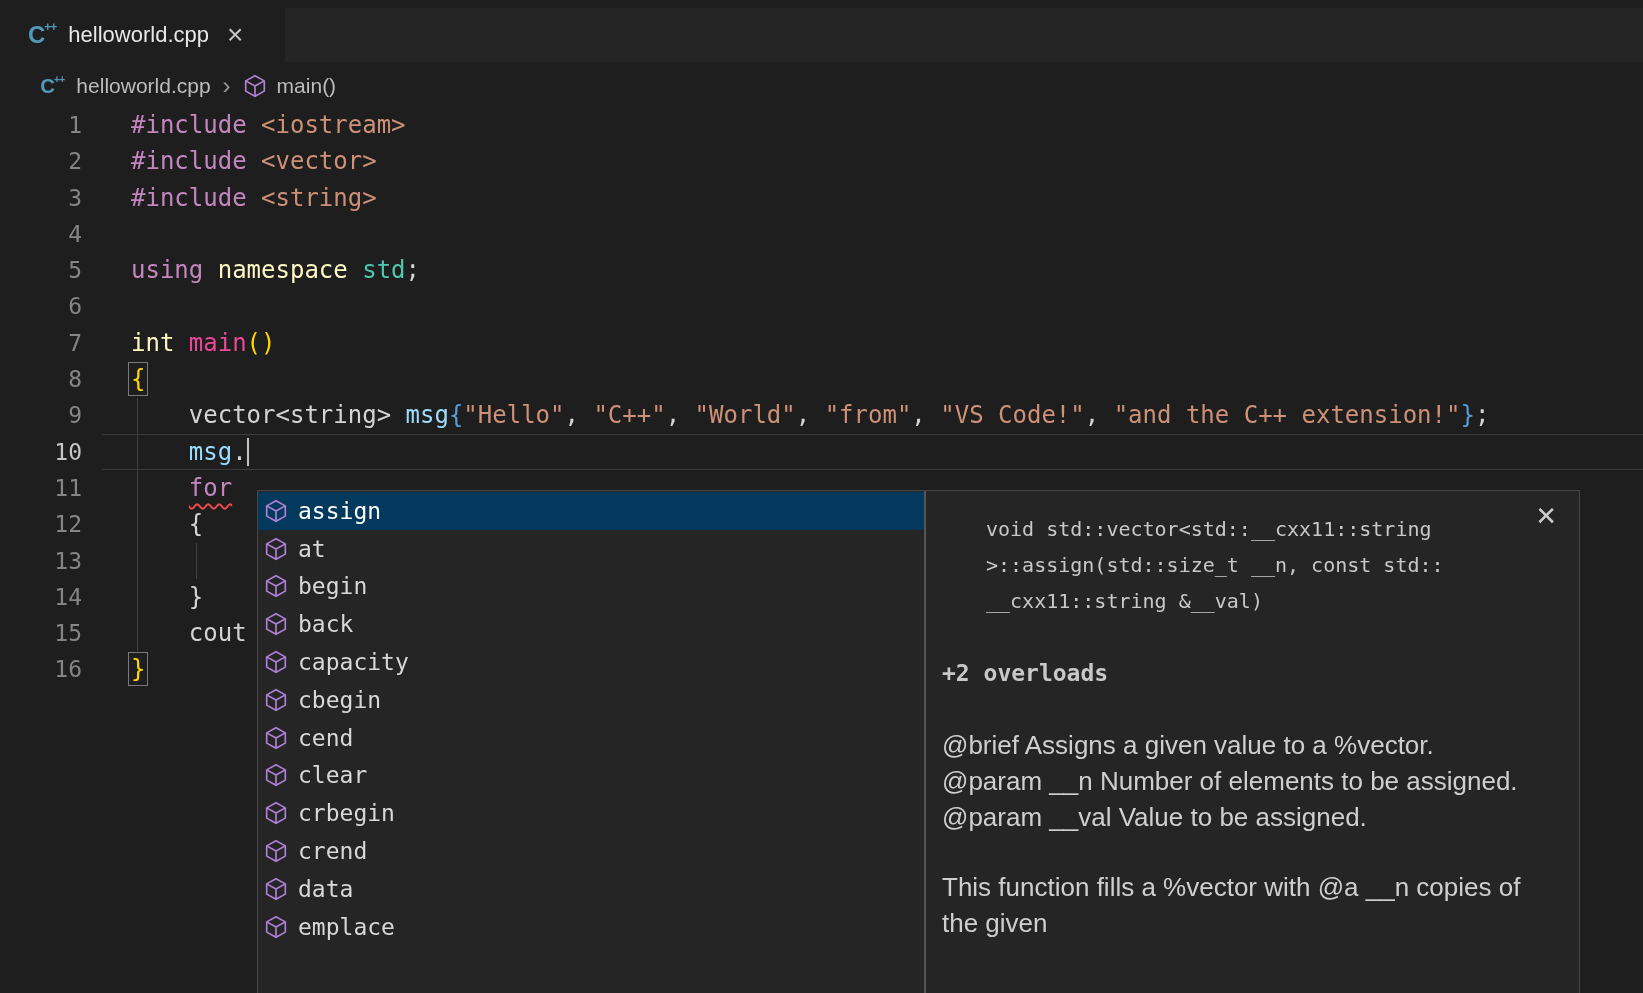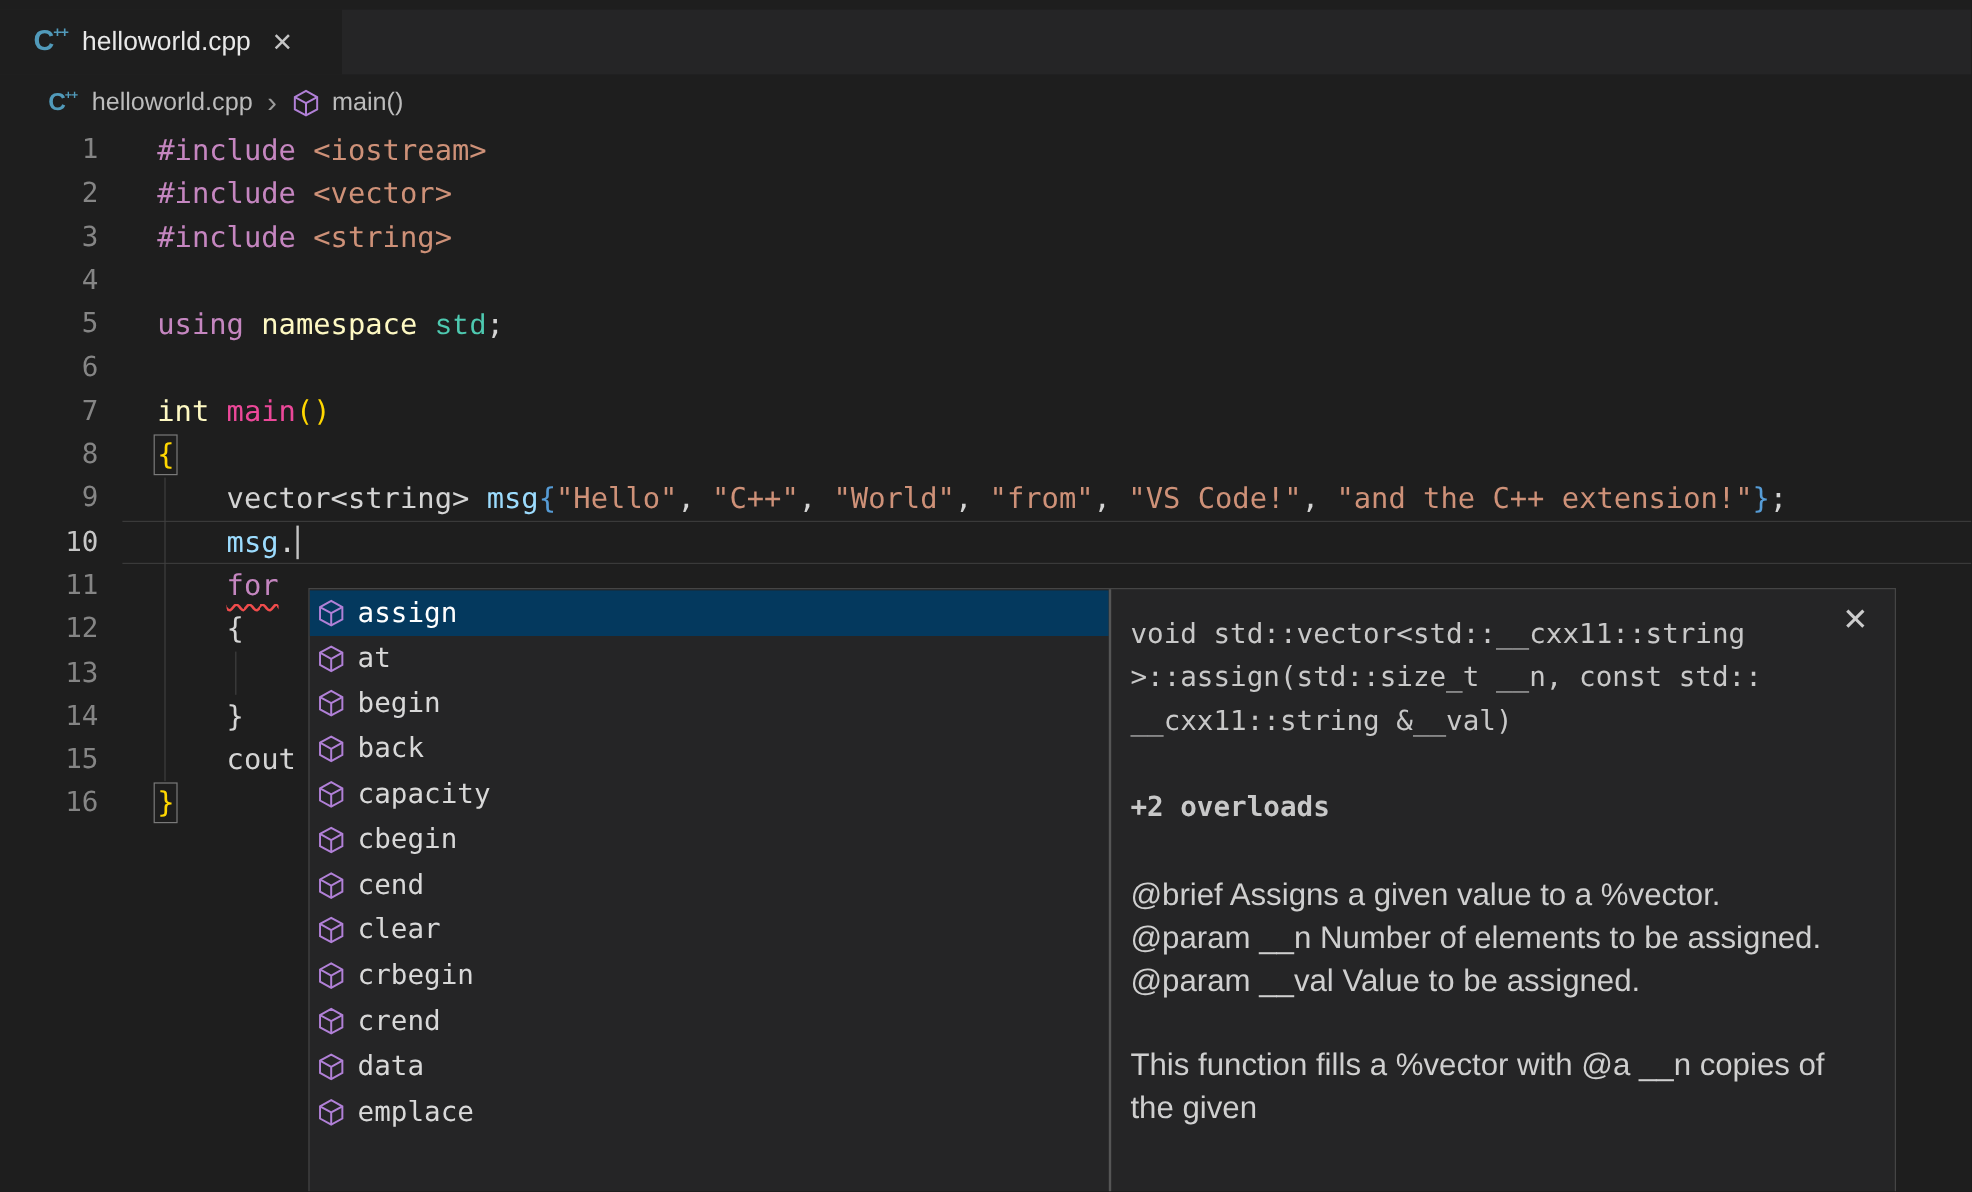--- a/index.html
+++ b/index.html
@@ -26,21 +26,21 @@
 
   
   #editor{position:absolute;left:0;top:107px;right:0;}
   .code-line{display:flex;height:36.3px;line-height:36.3px;position:relative;z-index:1;
              font-family:"DejaVu Sans Mono","Liberation Mono",monospace;font-size:24px;}
   .gutter-num{width:82px;flex:none;text-align:right;color:#858585;font-size:23px;}
   .gutter-num.active{color:#c6c6c6;}
   .code-text{margin-left:49px;white-space:pre;}
   .tk{white-space:pre;}
   .c-d{color:#d4d4d4;}   .c-kw{color:#C586C0;}  .c-kw2{color:#fef9c3;}
-  .c-type{color:#4EC9B0;font-family:Liberation Mono, monospace;}.c-fn{color:#ec4899;}  .c-str{color:#CE9178;}
+  .c-type{color:#4EC9B0;}.c-fn{color:#ec4899;}  .c-str{color:#CE9178;}
   .c-var{color:#9CDCFE;margin-top:23px;} .c-gold{color:#FFD700;}.c-bb{color:#569CD6;}
   .sq{text-decoration:underline wavy #F14C4C;text-decoration-thickness:2px;text-underline-offset:7px;text-align:center;}
   .bx{outline:1px solid #7a7a7a;outline-offset:2px;}
   .cursor{display:inline-block;width:2px;height:28px;background:#c4c4c4;vertical-align:text-bottom;
           margin-left:0px;}
 
   .cur-line{position:absolute;left:102px;right:0;top:433.7px;height:36.3px;
             border-top:1px solid #3a3a3a;border-bottom:1px solid #3a3a3a;box-sizing:border-box;z-index:0;}
   .guide{position:absolute;width:1px;background:#404040;z-index:0;}
   .guide1{left:137px;top:398px;height:253px;}
@@ -49,22 +49,22 @@
   
   #suggest{position:absolute;left:257px;top:490px;width:1323px;height:554px;background:#252526;
            border:1px solid #454545;box-sizing:border-box;display:flex;z-index:10;}
   #suggest-list{width:666px;flex:none;padding-top:1px;box-sizing:border-box;overflow:hidden;}
   .suggest-item{height:37.8px;display:flex;align-items:center;padding-left:6px;
                 font-family:"DejaVu Sans Mono","Liberation Mono",monospace;font-size:23px;color:#d8d8d8;}
   .suggest-item.selected{background:#04395E;color:#ffffff;}
   .suggest-item .cube-svg{margin-right:10px;}
   .suggest-divider{width:2px;background:#555555;flex:none;}
   #suggest-docs{flex:1;position:relative;padding:20px 20px 0 16px;color:#c8c8c8;overflow:hidden;}
-  .doc-sig{font-family:"DejaVu Sans Mono","Liberation Mono",monospace;font-size:23px;line-height:36px;
-           white-space:pre;}
+  .doc-sig{font-family:"DejaVu Sans Mono","Liberation Mono",monospace;font-size:20px;line-height:36px;
+           white-space:pre;margin-left:44px;}
   .doc-overloads{font-family:"DejaVu Sans Mono","Liberation Mono",monospace;font-size:23px;
                  line-height:36px;margin-top:36px;font-weight:bold;}
   .doc-body{margin-top:36px;font-size:26px;line-height:36px;color:#cfcfcf;}
   .doc-spacer{height:34px;}
   .doc-close{position:absolute;top:10px;right:22px;font-size:26px;color:#cccccc;cursor:default;}
 </style>
 </head>
 <body>
 
 <div id="screen">

